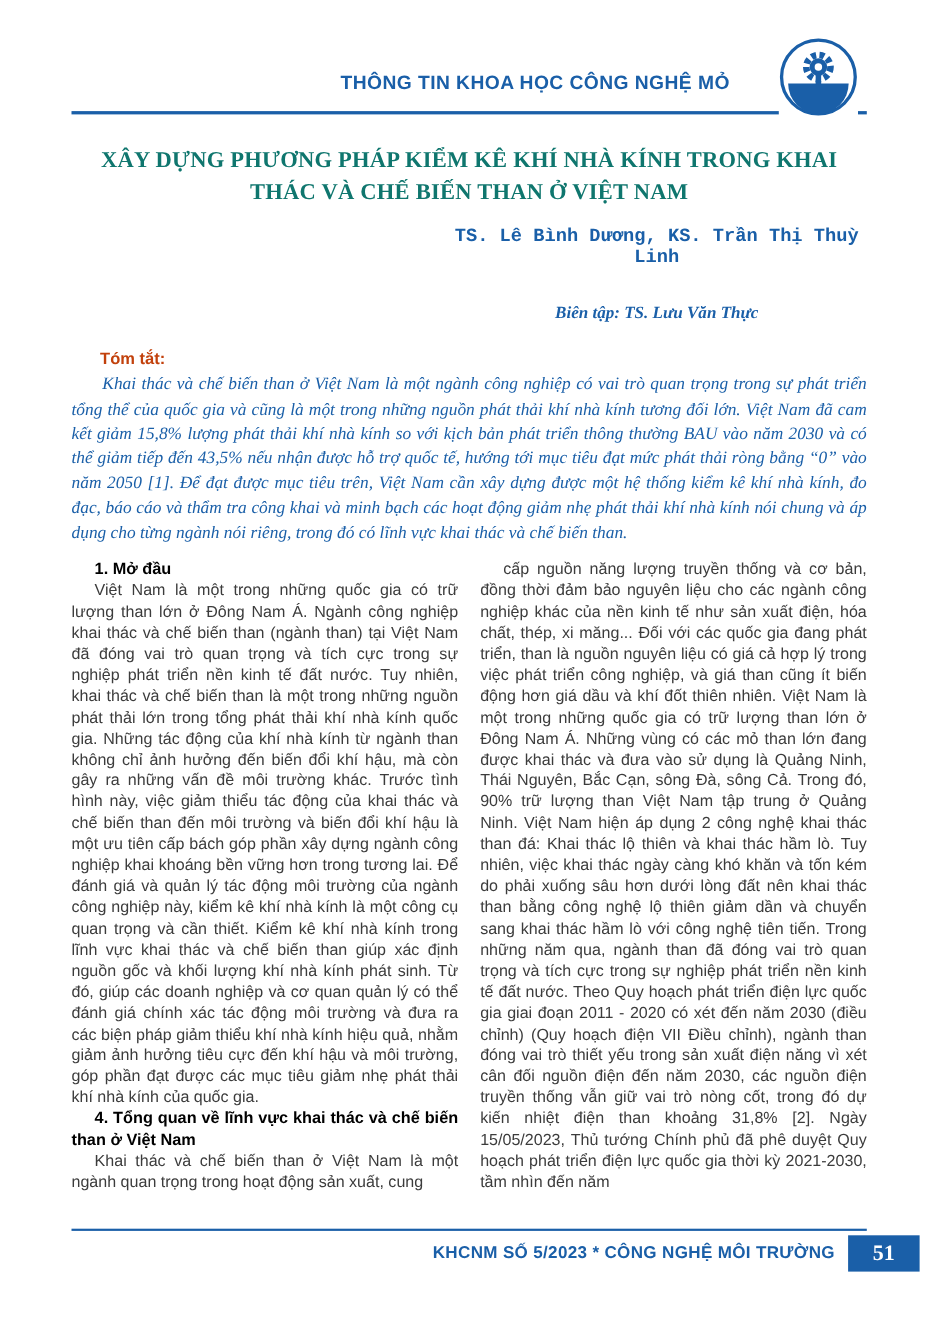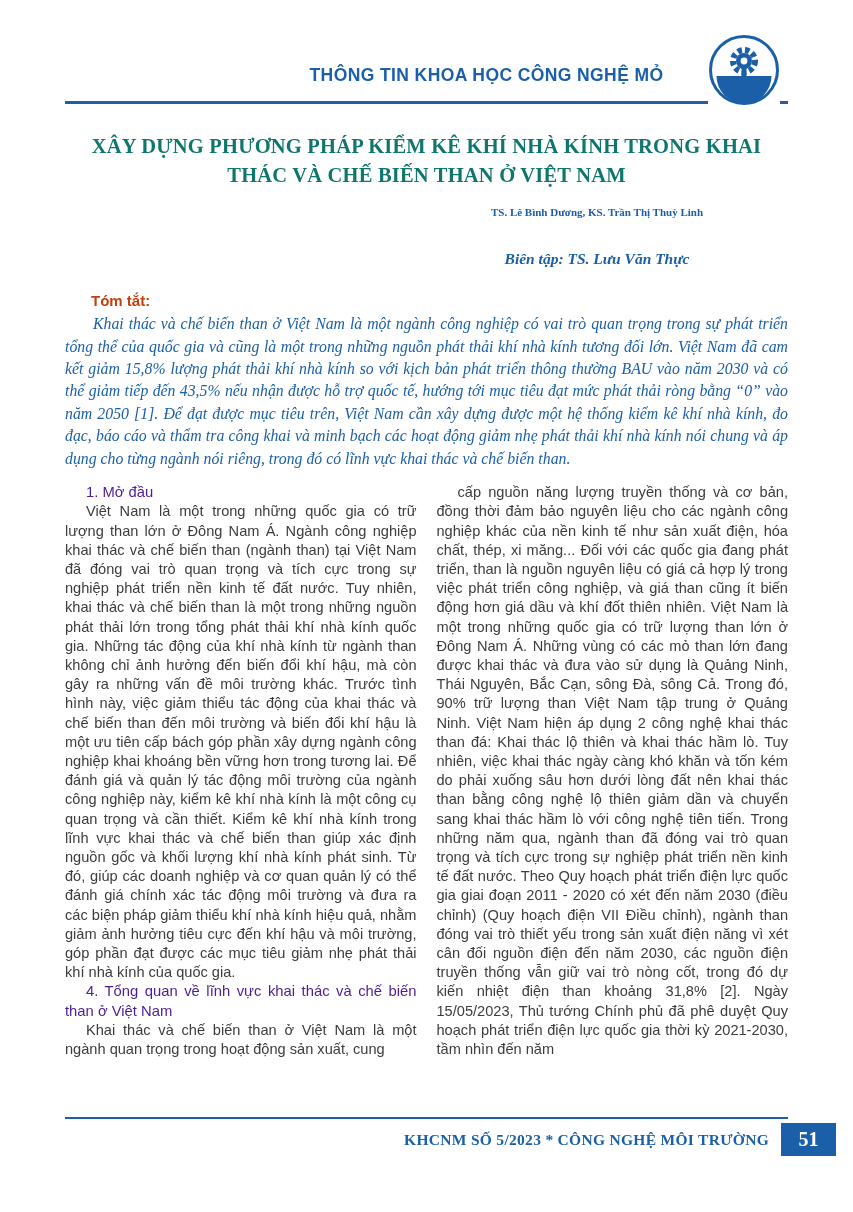--- a/index.html
+++ b/index.html
@@ -54,21 +54,21 @@
   }
   .byline {
     margin-top: 16px;
     margin-left: auto;
     margin-right: 6px;
     width: 370px;
     text-align: center;
     font-family: "Liberation Serif", serif;
     color: #1a5fa8;
   }
-  .authors { font-weight: bold; font-size: 11px; }
+  .authors { font-weight: bold; font-size: 17px; font-family: Liberation Mono, monospace; }
   .affiliation { font-style: italic; font-size: 15.5px; margin-top: 3px; }
   .editor { font-weight: bold; font-style: italic; font-size: 15.5px; margin-top: 32px; }
 
   
   .abstract { margin-top: 24px; }
   .abstract-label {
     font-weight: bold;
     font-size: 15px;
     color: #c2410c;
     padding-left: 26px;
@@ -93,51 +93,51 @@
   .col {
     width: 352px;
     font-size: 14.6px;
     line-height: 19.2px;
     color: #3c3c3c;
     text-align: justify;
   }
   .col p { text-indent: 21px; }
   .sec-heading {
     font-size: 14.8px;
-    font-weight: normal;
-    color: #4c1d95;
+    font-weight: bold;
+    color: #000000;
     text-indent: 21px;
     line-height: 19.2px;
     text-align: justify;
   }
 
   
   .footer {
     position: absolute;
     left: 65px;
     bottom: 56px;
     width: 723px;
   }
   .footer-rule { border-top: 2.5px solid #1a5fa8; width: 723px; }
   .footer-row {
     margin-top: 4px;
     display: flex;
     justify-content: flex-end;
     align-items: center;
   }
   .footer-text {
-    font-family: Liberation Serif, serif;
+    font-family: Liberation Sans, sans-serif;
     font-weight: bold;
     font-size: 15.5px;
     color: #1a5fa8;
     letter-spacing: 0.3px;
     margin-right: 12px;
   }
   .page-number-badge {
-    width: 55px;
+    width: 65px;
     height: 33px;
     margin-right: -48px;
     background: #1a5fa8;
     color: #ffffff;
     display: flex;
     align-items: center;
     justify-content: center;
     font-family: "Liberation Serif", serif;
     font-weight: bold;
     font-size: 20px;

